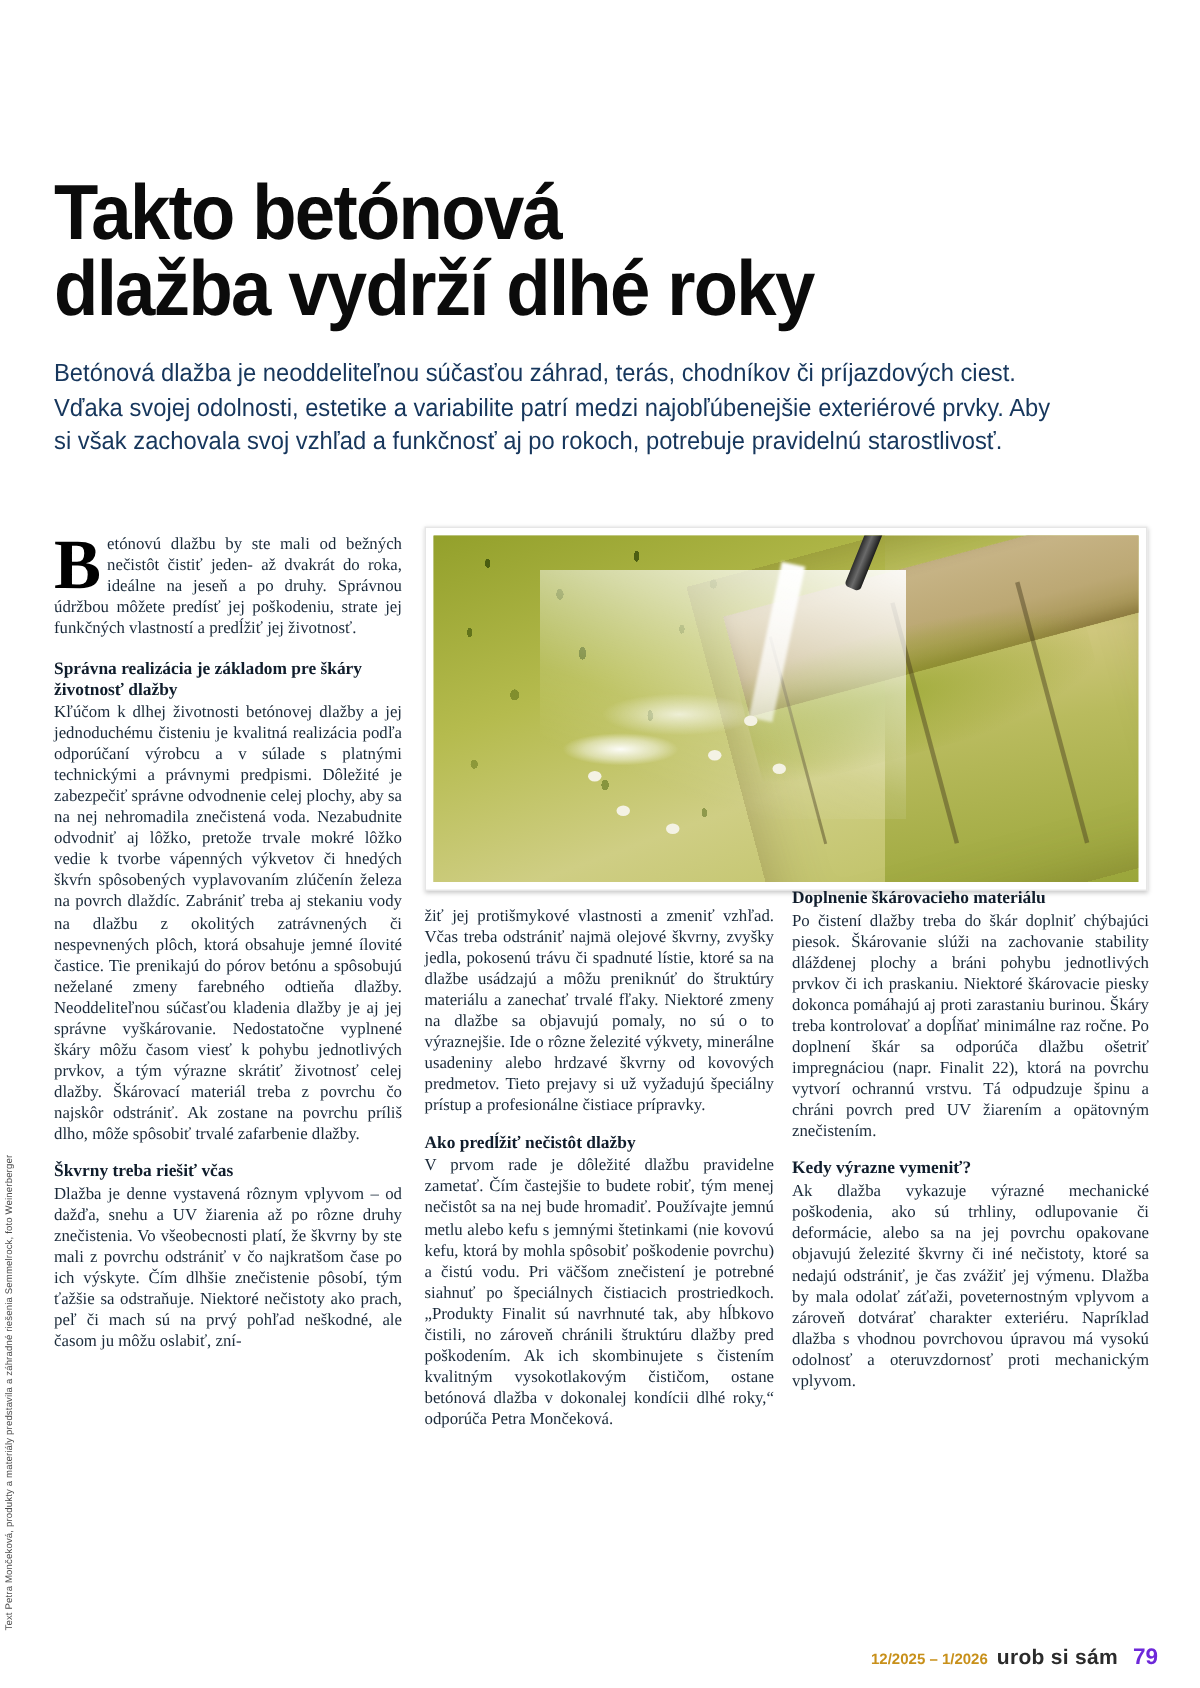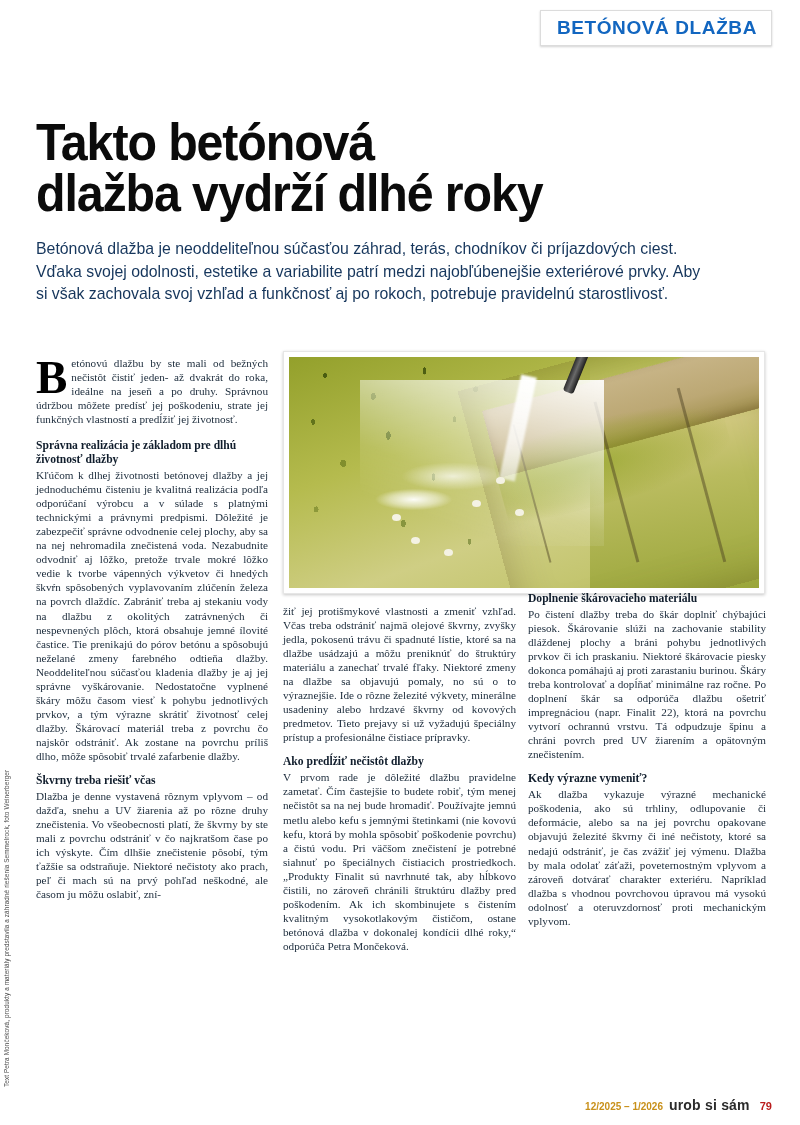--- a/index.html
+++ b/index.html
@@ -241,34 +241,31 @@
     font-weight: bold;
     color: #c8901a;
   }
   .footer .mag {
     font-size: 14px;
     font-weight: bold;
     color: #2b2b2b;
     letter-spacing: .2px;
   }
   .footer .pageno {
-    font-size: 11px;
-    font-weight: bold;
-    color: #b91c1c;
+    font-size: 15px;
+    font-weight: bold;
+    color: #6d28d9;
     margin-left: 4px;
   }
 </style>
 </head>
 <body>
 
 <div class="page">
 
-  <div class="kicker-wrap">
-    <div class="kicker">BETÓNOVÁ DLAŽBA</div>
-  </div>
 
   <h1 class="headline">
     <span class="l1">Takto betónová</span>
     <span class="l2">dlažba vydrží dlhé roky</span>
   </h1>
 
   <div class="lead">Betónová dlažba je neoddeliteľnou súčasťou záhrad, terás, chodníkov či príjazdových ciest. Vďaka svojej odolnosti, estetike a variabilite patrí medzi najobľúbenejšie exteriérové prvky. Aby si však zachovala svoj vzhľad a funkčnosť aj po rokoch, potrebuje pravidelnú starostlivosť.</div>
 
   <div class="photo-frame">
     <div class="photo">
@@ -288,21 +285,21 @@
       <div class="daisy" style="left:44%; top:52%;"></div>
       <div class="daisy" style="left:22%; top:68%;"></div>
       <div class="daisy" style="left:48%; top:66%;"></div>
     </div>
   </div>
 
   <div class="cols">
 
     <div class="col col1">
       <p class="dropcap-para">Betónovú dlažbu by ste mali od bežných nečistôt čistiť jeden- až dvakrát do roka, ideálne na jeseň a po druhy. Správnou údržbou môžete predísť jej poškodeniu, strate jej funkčných vlastností a predĺžiť jej životnosť.</p>
-      <h3 class="first">Správna realizácia je základom pre dlhú životnosť dlažby</h3>
+      <h3 class="first">Správna realizácia je základom pre škáry životnosť dlažby</h3>
       <p>Kľúčom k dlhej životnosti betónovej dlažby a jej jednoduchému čisteniu je kvalitná realizácia podľa odporúčaní výrobcu a v súlade s platnými technickými a právnymi predpismi. Dôležité je zabezpečiť správne odvodnenie celej plochy, aby sa na nej nehromadila znečistená voda. Nezabudnite odvodniť aj lôžko, pretože trvale mokré lôžko vedie k tvorbe vápenných výkvetov či hnedých škvŕn spôsobených vyplavovaním zlúčenín železa na povrch dlaždíc. Zabrániť treba aj stekaniu vody na dlažbu z okolitých zatrávnených či nespevnených plôch, ktorá obsahuje jemné ílovité častice. Tie prenikajú do pórov betónu a spôsobujú neželané zmeny farebného odtieňa dlažby. Neoddeliteľnou súčasťou kladenia dlažby je aj jej správne vyškárovanie. Nedostatočne vyplnené škáry môžu časom viesť k pohybu jednotlivých prvkov, a tým výrazne skrátiť životnosť celej dlažby. Škárovací materiál treba z povrchu čo najskôr odstrániť. Ak zostane na povrchu príliš dlho, môže spôsobiť trvalé zafarbenie dlažby.</p>
       <h3>Škvrny treba riešiť včas</h3>
       <p>Dlažba je denne vystavená rôznym vplyvom – od dažďa, snehu a UV žiarenia až po rôzne druhy znečistenia. Vo všeobecnosti platí, že škvrny by ste mali z povrchu odstrániť v čo najkratšom čase po ich výskyte. Čím dlhšie znečistenie pôsobí, tým ťažšie sa odstraňuje. Niektoré nečistoty ako prach, peľ či mach sú na prvý pohľad neškodné, ale časom ju môžu oslabiť, zní-</p>
     </div>
 
     <div class="col col2">
       <p>žiť jej protišmykové vlastnosti a zmeniť vzhľad. Včas treba odstrániť najmä olejové škvrny, zvyšky jedla, pokosenú trávu či spadnuté lístie, ktoré sa na dlažbe usádzajú a môžu preniknúť do štruktúry materiálu a zanechať trvalé fľaky. Niektoré zmeny na dlažbe sa objavujú pomaly, no sú o to výraznejšie. Ide o rôzne železité výkvety, minerálne usadeniny alebo hrdzavé škvrny od kovových predmetov. Tieto prejavy si už vyžadujú špeciálny prístup a profesionálne čistiace prípravky.</p>
       <h3>Ako predĺžiť nečistôt dlažby</h3>
       <p>V prvom rade je dôležité dlažbu pravidelne zametať. Čím častejšie to budete robiť, tým menej nečistôt sa na nej bude hromadiť. Používajte jemnú metlu alebo kefu s jemnými štetinkami (nie kovovú kefu, ktorá by mohla spôsobiť poškodenie povrchu) a čistú vodu. Pri väčšom znečistení je potrebné siahnuť po špeciálnych čistiacich prostriedkoch. „Produkty Finalit sú navrhnuté tak, aby hĺbkovo čistili, no zároveň chránili štruktúru dlažby pred poškodením. Ak ich skombinujete s čistením kvalitným vysokotlakovým čističom, ostane betónová dlažba v dokonalej kondícii dlhé roky,“ odporúča Petra Mončeková.</p>
     </div>

